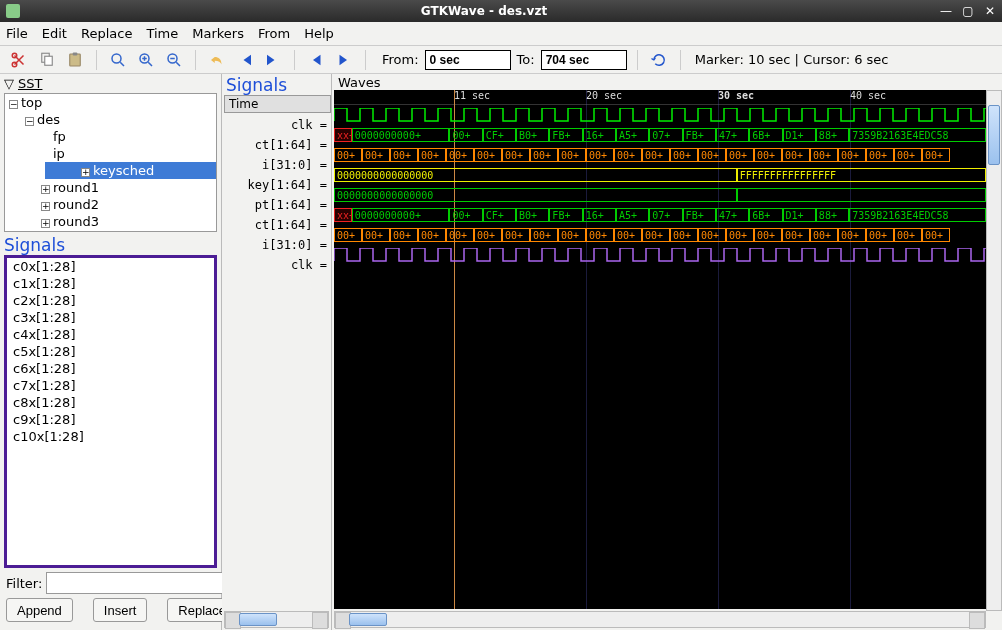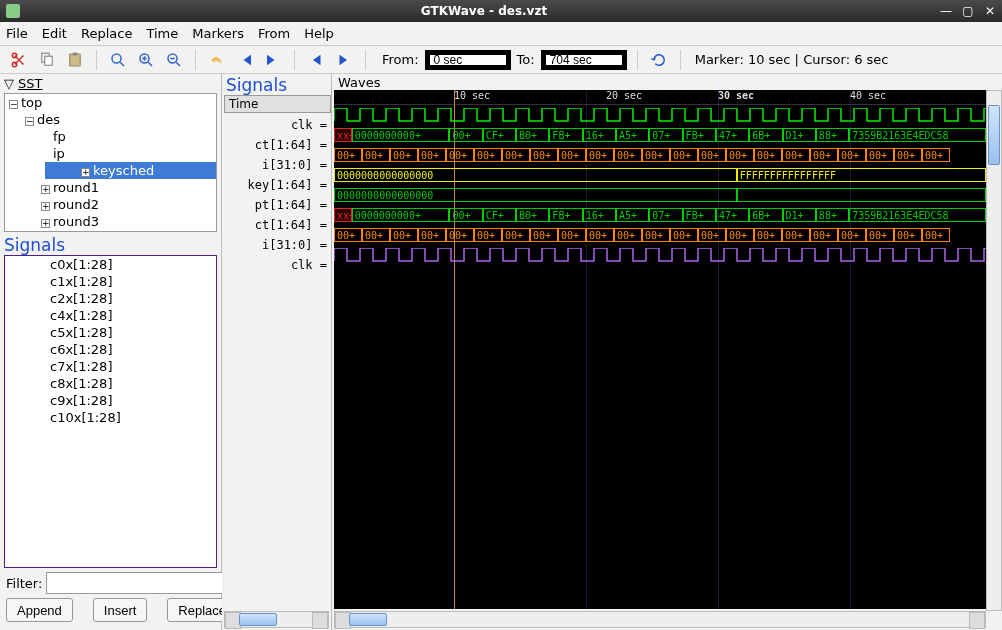--- a/index.html
+++ b/index.html
@@ -13,40 +13,40 @@
 .titlebar .winbtn { width: 12px; text-align: center; cursor: pointer; }
 
 
 .menubar { height: 24px; background: #f2f2f0; border-bottom: 1px solid #ccc; display: flex; align-items: center; padding: 8px 6px; gap: 14px; font-size: 13px; }
 .menubar span { cursor: pointer; }
 
 
 .toolbar { height: 28px; background: #f2f2f0; border-bottom: 1px solid #ccc; display: flex; align-items: center; padding: 0 8px; gap: 6px; font-size: 13px; }
 .tbtn { width: 22px; height: 22px; display: flex; align-items: center; justify-content: center; cursor: pointer; border-radius: 2px; }
 .tsep { width: 1px; height: 20px; background: #ccc; margin: 0 4px; }
-.timeinput { width: 86px; height: 20px; border: 5px solid #000000; padding: 0 4px; font-size: 12px; background: #fff; }
+.timeinput { width: 86px; height: 20px; border: 1px solid #000000; padding: 0 4px; font-size: 12px; background: #fff; font-weight: bold; }
 .tinfo { margin-left: 4px; font-size: 13px; }
 
 
 .main { display: flex; height: 556px; }
 .leftcol { width: 222px; display: flex; flex-direction: column; border-right: 1px solid #bbb; background: #f2f2f0; }
 .sigcol { width: 110px; background: #f2f2f0; border-right: 1px solid #bbb; display: flex; flex-direction: column; }
 .wavecol { flex: 1; display: flex; flex-direction: column; background: #f2f2f0; position: relative; }
 
 .panehdr { font-size: 17px; padding: 1px 4px 0 4px; color: #1d4ed8; }
 
 
 .sstbox { flex: 0 0 160px; display: flex; flex-direction: column; }
 .ssthdr { display: flex; align-items: center; gap: 4px; padding: 2px 4px; font-size: 13px; }
 .tree { flex: 1; background: #fff; border: 1px solid #999; margin: 0 4px 2px 4px; overflow: auto; font-size: 13px; position: relative; }
 .tree .node { padding: 1px 8px; white-space: nowrap; }
 .tree .sel { background: #3e7bd6; color: #fff; }
 .expander { display: inline-block; width: 9px; height: 9px; border: 1px solid #888; text-align: center; line-height: 7px; font-size: 9px; margin-right: 3px; background: #fff; color: #000; }
 .siglist { flex: 1; display: flex; flex-direction: column; }
-.siglist .inner { flex: 1; background: #fff; border: 1px solid #4c1d95; margin: 0 4px 4px 4px; overflow: auto; font-size: 13px; padding-left: 39px; }
+.siglist .inner { flex: 1; background: #fff; border: 3px solid #4c1d95; margin: 0 4px 4px 4px; overflow: auto; font-size: 13px; }
 .siglist .row { padding: 1px 6px; }
 
 .filterrow { display: flex; align-items: center; gap: 4px; padding: 0 6px 4px 6px; font-size: 13px; }
 .filterrow input { flex: 1; height: 22px; border: 1px solid #999; padding: 0 4px; background: #fff; }
 .btnrow { display: flex; gap: 20px; padding: 0 6px 8px 6px; }
 .btnrow button { flex: 0 0 auto; height: 24px; padding: 0 10px; border: 1px solid #999; background: #f6f6f4; border-radius: 3px; cursor: pointer; font-size: 13px; }
 
 
 .sigcol .timebox { background: #e0e0e0; border: 1px solid #999; margin: 0 0 0 2px; padding: 1px 4px; font-size: 12px; }
 .sigcol .names { flex: 1; font-family: monospace; font-size: 12px; padding-top: 2px; }
@@ -201,20 +201,21 @@
           <div class="node" style="padding-left: 36px;"><span class="expander">+</span>round2</div>
           <div class="node" style="padding-left: 36px;"><span class="expander">+</span>round3</div>
         </div>
     </div>
     <div class="siglist">
       <div class="panehdr">Signals</div>
       <div class="inner" id="siglist">
           <div class="row">c0x[1:28]</div>
           <div class="row">c1x[1:28]</div>
           <div class="row">c2x[1:28]</div>
+          <div class="row">c3x[1:28]</div>
           <div class="row">c4x[1:28]</div>
           <div class="row">c5x[1:28]</div>
           <div class="row">c6x[1:28]</div>
           <div class="row">c7x[1:28]</div>
           <div class="row">c8x[1:28]</div>
           <div class="row">c9x[1:28]</div>
           <div class="row">c10x[1:28]</div>
         </div>
     </div>
     <div class="filterrow">
@@ -243,22 +244,22 @@
       </div>
     <div class="hscroll">
         <div class="thumb"></div>
       </div>
   </div>
 
   <div class="wavecol">
     <div class="wavehdr">Waves</div>
     <div class="wavearea" id="wavearea">
         <div class="ruler">
-          <span class="tick" style="left: 120px;">10 sec</span>
-          <span class="tick" style="left: 252px; padding-left: 20px;">20 sec</span>
+          <span class="tick" style="left: 120px;">11 sec</span>
+          <span class="tick" style="left: 252px;">20 sec</span>
           <span class="tick" style="left: 384px; font-weight: bold;">30 sec</span>
           <span class="tick" style="left: 516px;">40 sec</span>
         </div>
         <div class="gridline" style="left: 120px;"></div>
         <div class="gridline" style="left: 252px;"></div>
         <div class="gridline" style="left: 384px;"></div>
         <div class="gridline" style="left: 516px;"></div>
         <div class="markerline" style="left: 120px;"></div>
         <div class="wrow">
           <div class="clk lime"><svg width="700" height="14">

